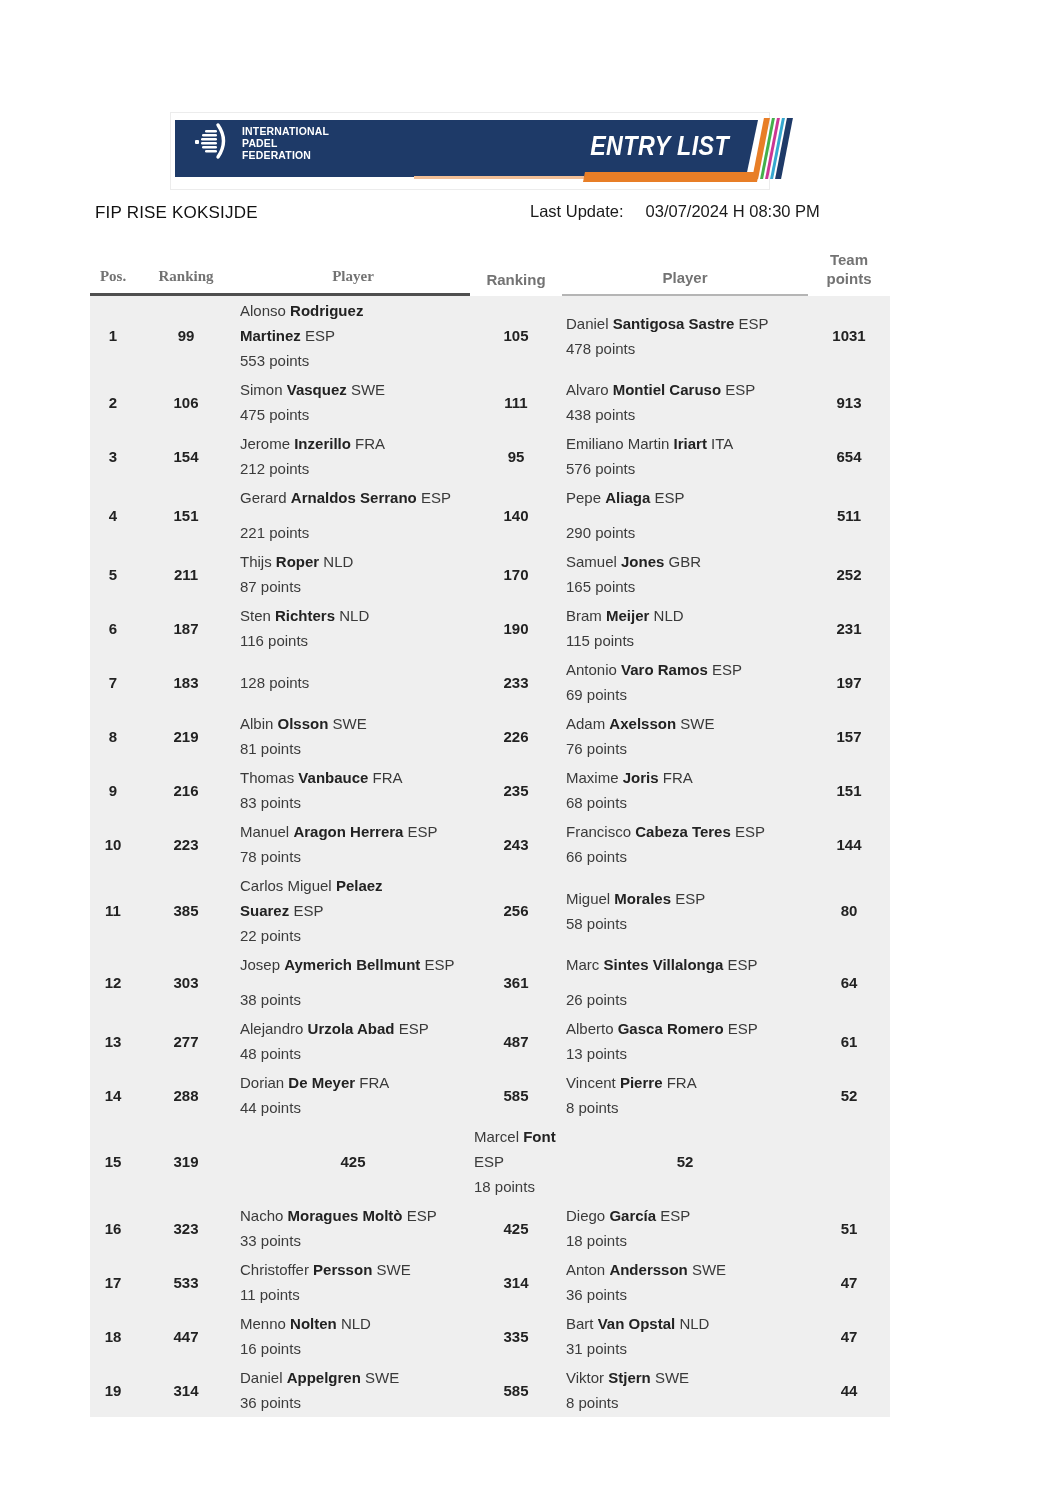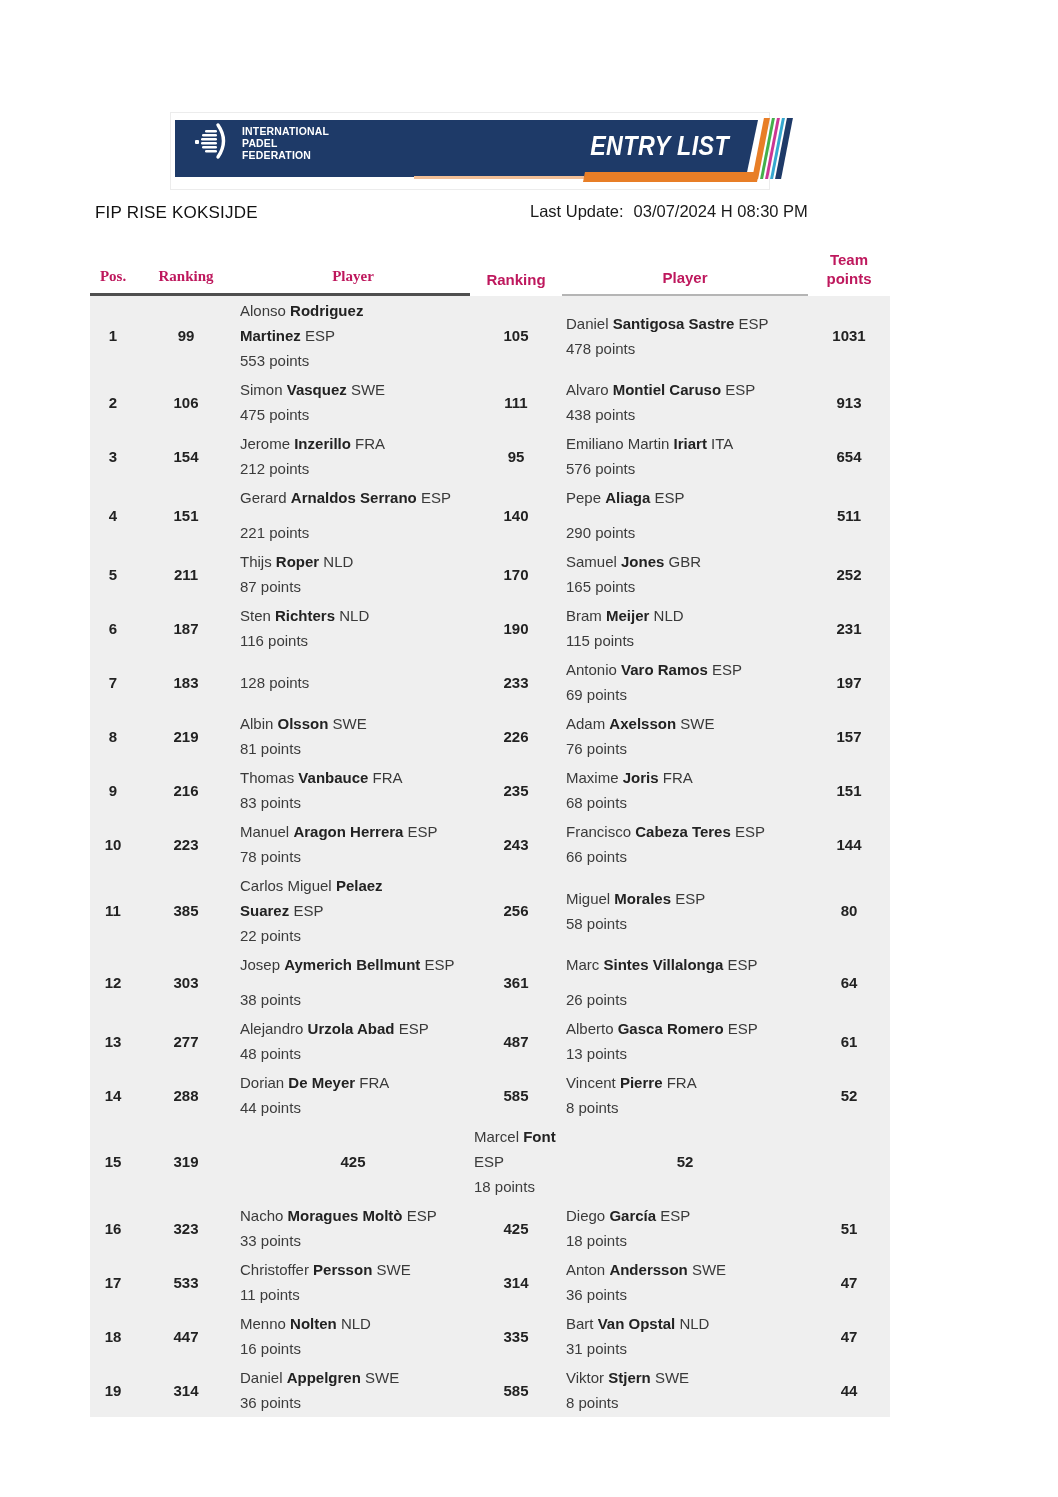--- a/index.html
+++ b/index.html
@@ -18,27 +18,27 @@
                 font-size:27px; font-weight:bold; font-style:italic; letter-spacing:0.5px;
                 transform:scaleX(0.86); transform-origin:center; white-space:nowrap; }
   .stripes { position:absolute; left:587px; top:5px; height:61px; display:flex; gap:2px; transform:skewX(-11deg); }
   .stripes span { display:block; height:100%; }
   .underline-thin { position:absolute; left:243px; top:63px; width:170px; height:3px; background:#f2bf97; }
   .underline-orange { position:absolute; left:413px; top:59px; width:174px; height:10px; background:#e87e27; transform:skewX(-11deg); }
 
   
   .doc-title { position:absolute; left:95px; top:203px; font-size:17px; font-weight:normal; color:#111; letter-spacing:0.2px; }
   .last-update { position:absolute; left:530px; top:202px; font-size:16.5px; color:#1a1a1a; }
-  .last-update .val { margin-left:10px; }
+  .last-update .val { margin-left:22px; }
 
   
   .entry-table { position:absolute; left:90px; top:250px; width:800px; }
   .thead, .row { display:grid; grid-template-columns:46px 100px 234px 92px 246px 82px; }
   .thead { align-items:end; }
-  .th { font-size:15px; font-weight:bold; color:#be185d; text-align:center; padding-bottom:8px; }
+  .th { font-size:15px; font-weight:bold; color:#737373; text-align:center; padding-bottom:8px; }
   .th.u-dark  { border-bottom:3px solid #4f4f4f;font-family:Liberation Serif, serif; }
   .th.u-light { border-bottom:2px solid #b5b5b5; }
   .th.team { display:flex; justify-content:center; }
   .th.team span { display:block; max-width:50px; line-height:19px; }
 
   .tbody { background:#efefef; }
   .row { min-height:50px; align-items:center; }
   .row.spaced { min-height:60px; }
   .row.spaced .points { margin-top:10px; }
   .cell.num { font-size:15px; font-weight:bold; color:#222; text-align:center; }

